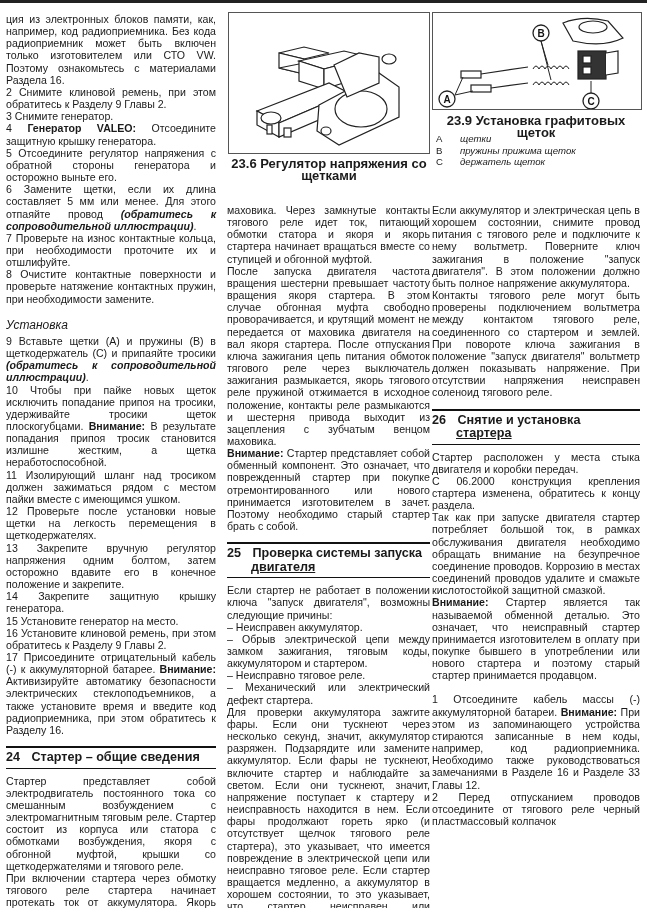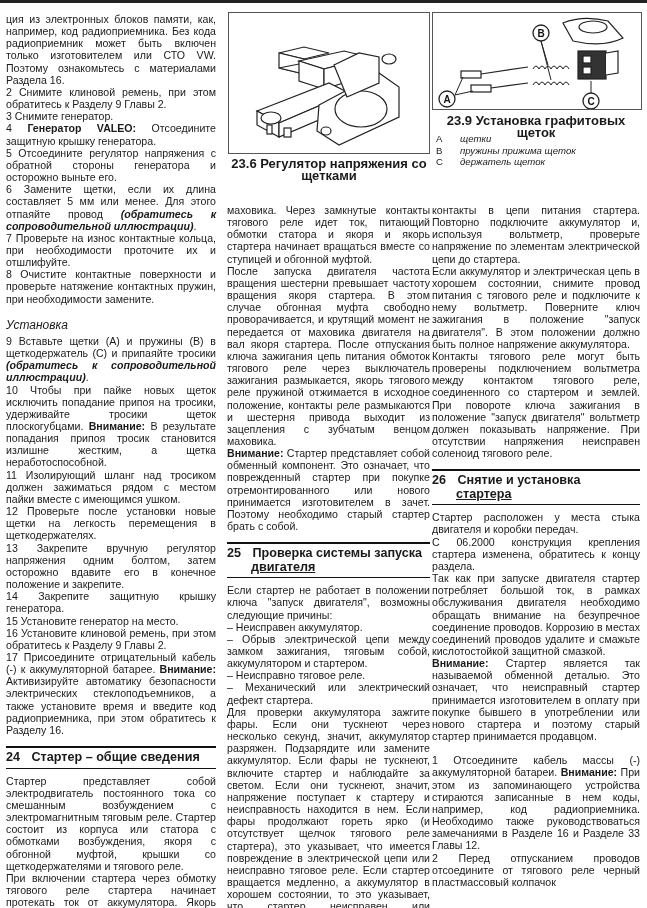--- a/index.html
+++ b/index.html
@@ -136,29 +136,28 @@
     </div>
 </div>
 
 <div class="col" style="left:227px; width:203px; top:204px;">
   <p>маховика. Через замкнутые контакты тягового реле идет ток, питающий обмотки статора и якоря и якорь стартера начинает вращаться вместе со ступицей и обгонной муфтой.</p>
   <p>После запуска двигателя частота вращения шестерни превышает частоту вращения якоря стартера. В этом случае обгонная муфта свободно проворачивается, и крутящий момент не передается от маховика двигателя на вал якоря стартера. После отпускания ключа зажигания цепь питания обмоток тягового реле через выключатель зажигания размыкается, якорь тягового реле пружиной отжимается в исходное положение, контакты реле размыкаются и шестерня привода выходит из зацепления с зубчатым венцом маховика.</p>
   <p><span class="b">Внимание:</span><span> Стартер представляет собой обменный компонент. Это означает, что поврежденный стартер при покупке отремонтированного или нового принимается изготовителем в зачет. Поэтому необходимо старый стартер брать с собой.</span></p>
   <div class="sec-head"><span class="num">25</span> <span>Проверка системы запуска</span><span class="indent">двигателя</span></div>
   <p>Если стартер не работает в положении ключа "запуск двигателя", возможны следующие причины:</p>
   <p>– Неисправен аккумулятор.</p>
-  <p>– Обрыв электрической цепи между замком зажигания, тяговым собой, аккумулятором и стартером.</p>
+  <p>– Обрыв электрической цепи между замком зажигания, тяговым коды, аккумулятором и стартером.</p>
   <p>– Неисправно тяговое реле.</p>
   <p>– Механический или электрический дефект стартера.</p>
   <p>Для проверки аккумулятора зажгите фары. Если они тускнеют через несколько секунд, значит, аккумулятор разряжен. Подзарядите или замените аккумулятор. Если фары не тускнеют, включите стартер и наблюдайте за светом. Если они тускнеют, значит, напряжение поступает к стартеру и неисправность находится в нем. Если фары продолжают гореть ярко (и отсутствует щелчок тягового реле стартера), это указывает, что имеется повреждение в электрической цепи или неисправно тяговое реле. Если стартер вращается медленно, а аккумулятор в хорошем состоянии, то это указывает, что стартер неисправен или присутствует значительное сопротивление в электрической цепи стартера.</p>
 
 </div>
 
 <div class="col" style="left:432px; width:208px; top:204px;">
-  <p>контакты в цепи питания стартера. Повторно подключите аккумулятор и, используя вольтметр, проверьте напряжение по элементам электрической цепи до стартера.</p>
   <p>Если аккумулятор и электрическая цепь в хорошем состоянии, снимите провод питания с тягового реле и подключите к нему вольтметр. Поверните ключ зажигания в положение "запуск двигателя". В этом положении должно быть полное напряжение аккумулятора.</p>
   <p>Контакты тягового реле могут быть проверены подключением вольтметра между контактом тягового реле, соединенного со стартером и землей. При повороте ключа зажигания в положение "запуск двигателя" вольтметр должен показывать напряжение. При отсутствии напряжения неисправен соленоид тягового реле.</p>
   <div class="sec-head"><span class="num">26</span> <span>Снятие и установка</span><span class="indent">стартера</span></div>
   <p>Стартер расположен у места стыка двигателя и коробки передач.</p>
   <p>С 06.2000 конструкция крепления стартера изменена, обратитесь к концу раздела.</p>
   <p>Так как при запуске двигателя стартер потребляет большой ток, в рамках обслуживания двигателя необходимо обращать внимание на безупречное соединение проводов. Коррозию в местах соединений проводов удалите и смажьте кислотостойкой защитной смазкой.</p>
   <p><span class="b">Внимание:</span><span> Стартер является так называемой обменной деталью. Это означает, что неисправный стартер принимается изготовителем в оплату при покупке бывшего в употреблении или нового стартера и поэтому старый стартер принимается продавцом.</span></p>
   <div class="gap"></div>
   <p><span>1   Отсоедините кабель массы (-) аккумуляторной батареи. </span><span class="b">Внимание:</span><span> При этом из запоминающего устройства стираются записанные в нем коды, например, код радиоприемника. Необходимо также руководствоваться замечаниями в Разделе 16 и Разделе 33 Главы 12.</span></p>
   <p><span>2   Перед отпусканием проводов отсоедините от тягового реле черный пластмассовый колпачок </span></p>

